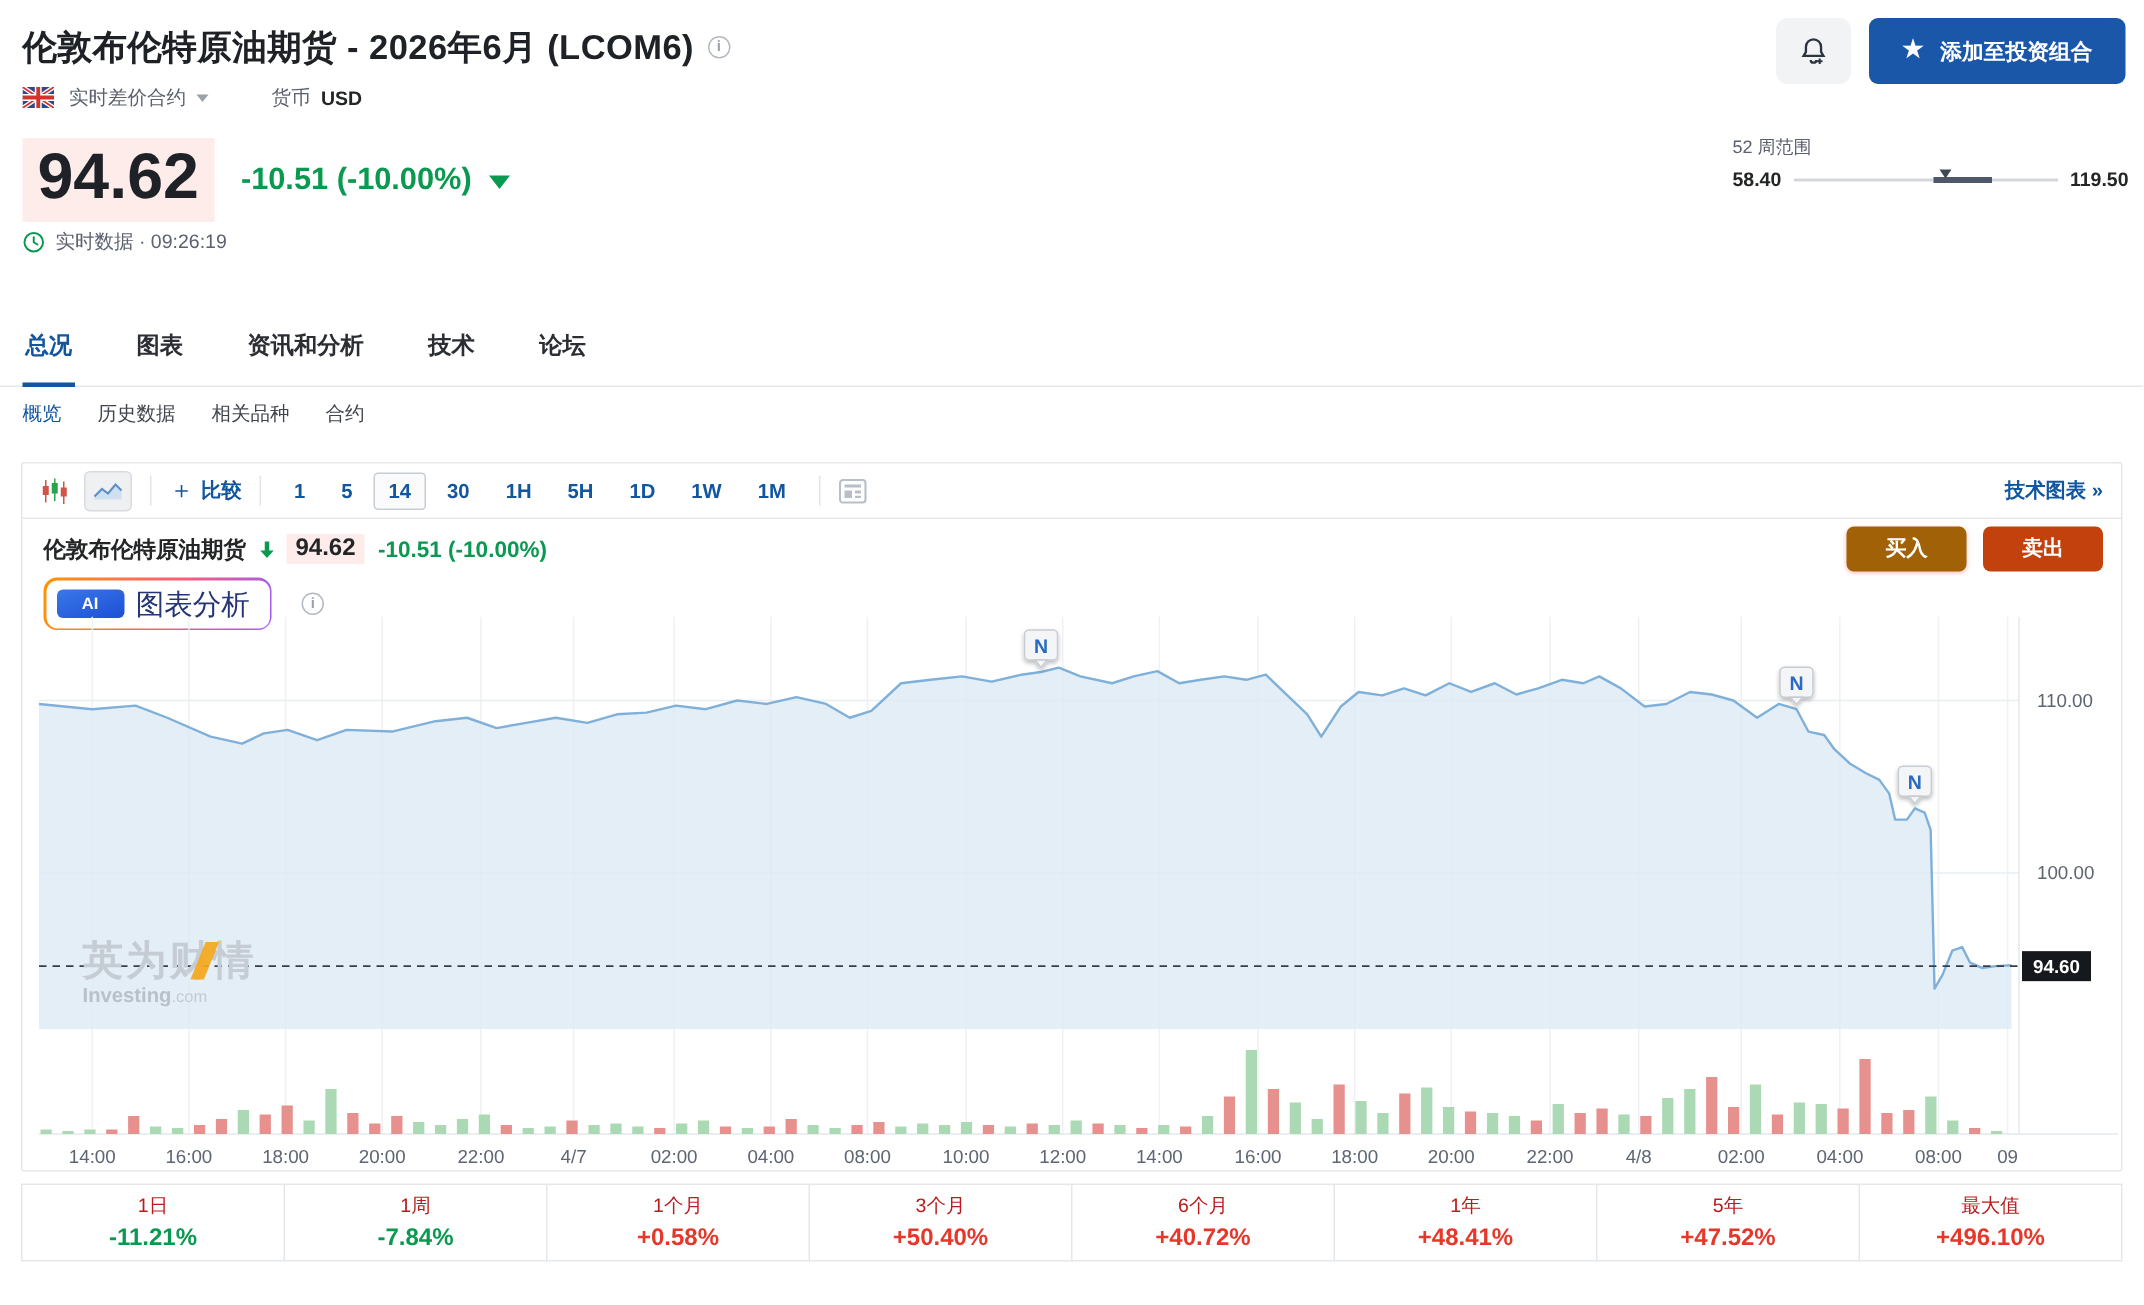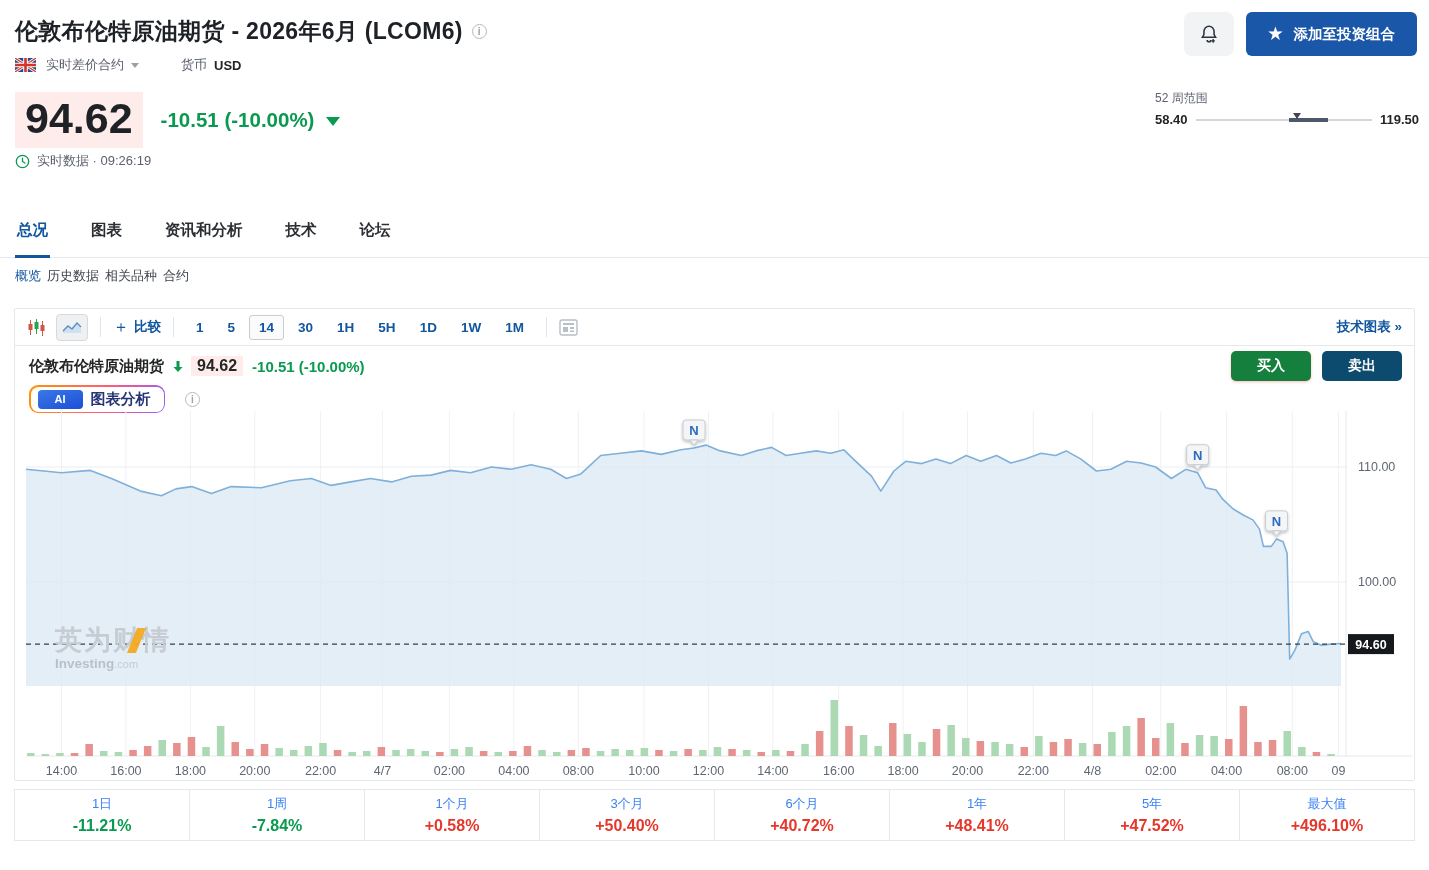--- a/index.html
+++ b/index.html
@@ -45,21 +45,21 @@
   .range-track .line { position:absolute; left:0; right:0; top:4px; height:2px; background:#d3d7dc; }
   .range-band { position:absolute; top:3px; height:4px; background:#4d586b; }
   .range-marker { position:absolute; top:-2px; width:0; height:0; transform:translateX(-50%);
     border-left:4px solid transparent; border-right:4px solid transparent; border-top:6px solid #3f4654; }
 
   
   .tabs-bar { position:absolute; left:0; top:212px; width:1429px; border-bottom:1px solid #e5e8eb;
     padding:0 15px; display:flex; gap:39px; }
   .tab { font-size:15.5px; font-weight:700; color:#2b2e33; padding:8px 2px 14px; cursor:pointer; }
   .tab.active { color:#1256a0; border-bottom:3px solid #1256a0; margin-bottom:-1px; }
-  .subtabs { position:absolute; left:15px; top:267px; display:flex; gap:6px; font-size:13px; color:#40454d; }
+  .subtabs { position:absolute; left:15px; top:267px; display:flex; gap:24px; font-size:13px; color:#40454d; }
   .subtab { cursor:pointer; }
   .subtab.active { color:#1256a0; }
 
   
   .chart-card { position:absolute; left:14px; top:308px; width:1401px; height:473px;
     border:1px solid #e5e8eb; border-radius:2px; background:#fff; }
   .c-toolbar { position:absolute; top:0; left:0; right:0; height:37px; border-bottom:1px solid #e5e8eb;
     display:flex; align-items:center; padding:0 12px; }
   .tb-icon-btn { display:flex; align-items:center; justify-content:center; cursor:pointer; background:none; border:none; }
   .area-btn { width:32px; height:27px; background:#eef0f2; border:1px solid #d7dbdf; border-radius:4px; margin-left:10px; }
@@ -73,49 +73,49 @@
   .tb-spacer { flex:1; }
   .tech-link { color:#1256a0; font-size:13.5px; font-weight:700; cursor:pointer; }
 
   .c-header { position:absolute; top:40px; left:14px; right:12px; height:34px; display:flex; align-items:center; }
   .c-name { font-size:15px; font-weight:700; color:#232526; }
   .c-price { font-size:16px; font-weight:700; background:#fdecea; padding:1px 6px; margin-left:7px; }
   .c-change { font-size:15px; font-weight:700; color:#0a9950; margin-left:9px; }
   .trade-btns { margin-left:auto; display:flex; gap:11px; }
   .buy-btn, .sell-btn { width:80px; height:30px; border:none; border-radius:5px; color:#fff;
     font-weight:700; font-size:14px; cursor:pointer; }
-  .buy-btn { background:#15803d; box-shadow:0 1px 3px rgba(240,59,45,.35); }
-  .sell-btn { background:#0c4a6e; }
+  .buy-btn { background:#a16207; box-shadow:0 1px 3px rgba(240,59,45,.35); }
+  .sell-btn { background:#c2410c; }
 
   .c-ai { position:absolute; top:76px; left:14px; display:flex; align-items:center; gap:11px; }
   .ai-pill { padding:1.5px; border-radius:9px; background:linear-gradient(110deg,#ff9500,#ff5c77 55%,#9b5cf7); cursor:pointer; }
   .ai-pill-inner { background:#fff; border-radius:7.5px; display:flex; align-items:center; gap:8px; padding:3px 13px 3px 7px; }
   .ai-badge { width:45px; height:19px; border-radius:4px; background:linear-gradient(160deg,#3a78e8,#1c4fd6);
     color:#fff; font-size:11px; font-weight:700; display:flex; align-items:center; justify-content:center; }
-  .ai-label { font-size:15px; font-weight:700; color:#263575;text-align:right; }
+  .ai-label { font-size:19px; font-weight:400; color:#263575;text-align:right; }
 
   #chart-svg { position:absolute; top:102px; left:1px; }
   .ax { font-size:12.5px; fill:#5f6673; }
   .nmark { font-size:13px; font-weight:700; fill:#2a6bc0; }
   .tag { font-size:12.5px; font-weight:700; fill:#fff; }
 
   .watermark { position:absolute; left:40px; top:318px; z-index:2; pointer-events:none; line-height:1; }
   .wm-zh { font-size:27px; font-weight:700; color:#c6ccd4; letter-spacing:2px; position:relative; }
   .wm-zh::after { content:''; position:absolute; right:30px; top:1px; width:9px; height:25px;
     background:#f5a81c; transform:skewX(-22deg); opacity:.92; }
   .wm-en { font-size:13.5px; font-weight:700; color:#b9c0c9; margin-top:3px; }
   .wm-en .dotcom { font-weight:400; font-size:11px; color:#c4cad2; }
 
   
   .perf-strip { position:absolute; left:14px; top:789px; width:1401px; height:52px;
     border:1px solid #e5e8eb; display:flex; background:#fff; }
   .perf-cell { flex:1; display:flex; flex-direction:column; align-items:center; justify-content:center;
     border-right:1px solid #e5e8eb; cursor:pointer; }
   .perf-cell:last-child { border-right:none; }
-  .perf-label { font-size:13px; color:#3b82f6; margin-bottom:4px; }
+  .perf-label { font-size:13px; color:#b91c1c; margin-bottom:4px; }
   .perf-value { font-size:16px; font-weight:700; }
 </style>
 </head>
 <body>
 
 <div class="page">
 
   <div class="title-row">
     <h1 class="main-title">伦敦布伦特原油期货 - 2026年6月 (LCOM6)</h1>
     <span class="info-circ">i</span>

